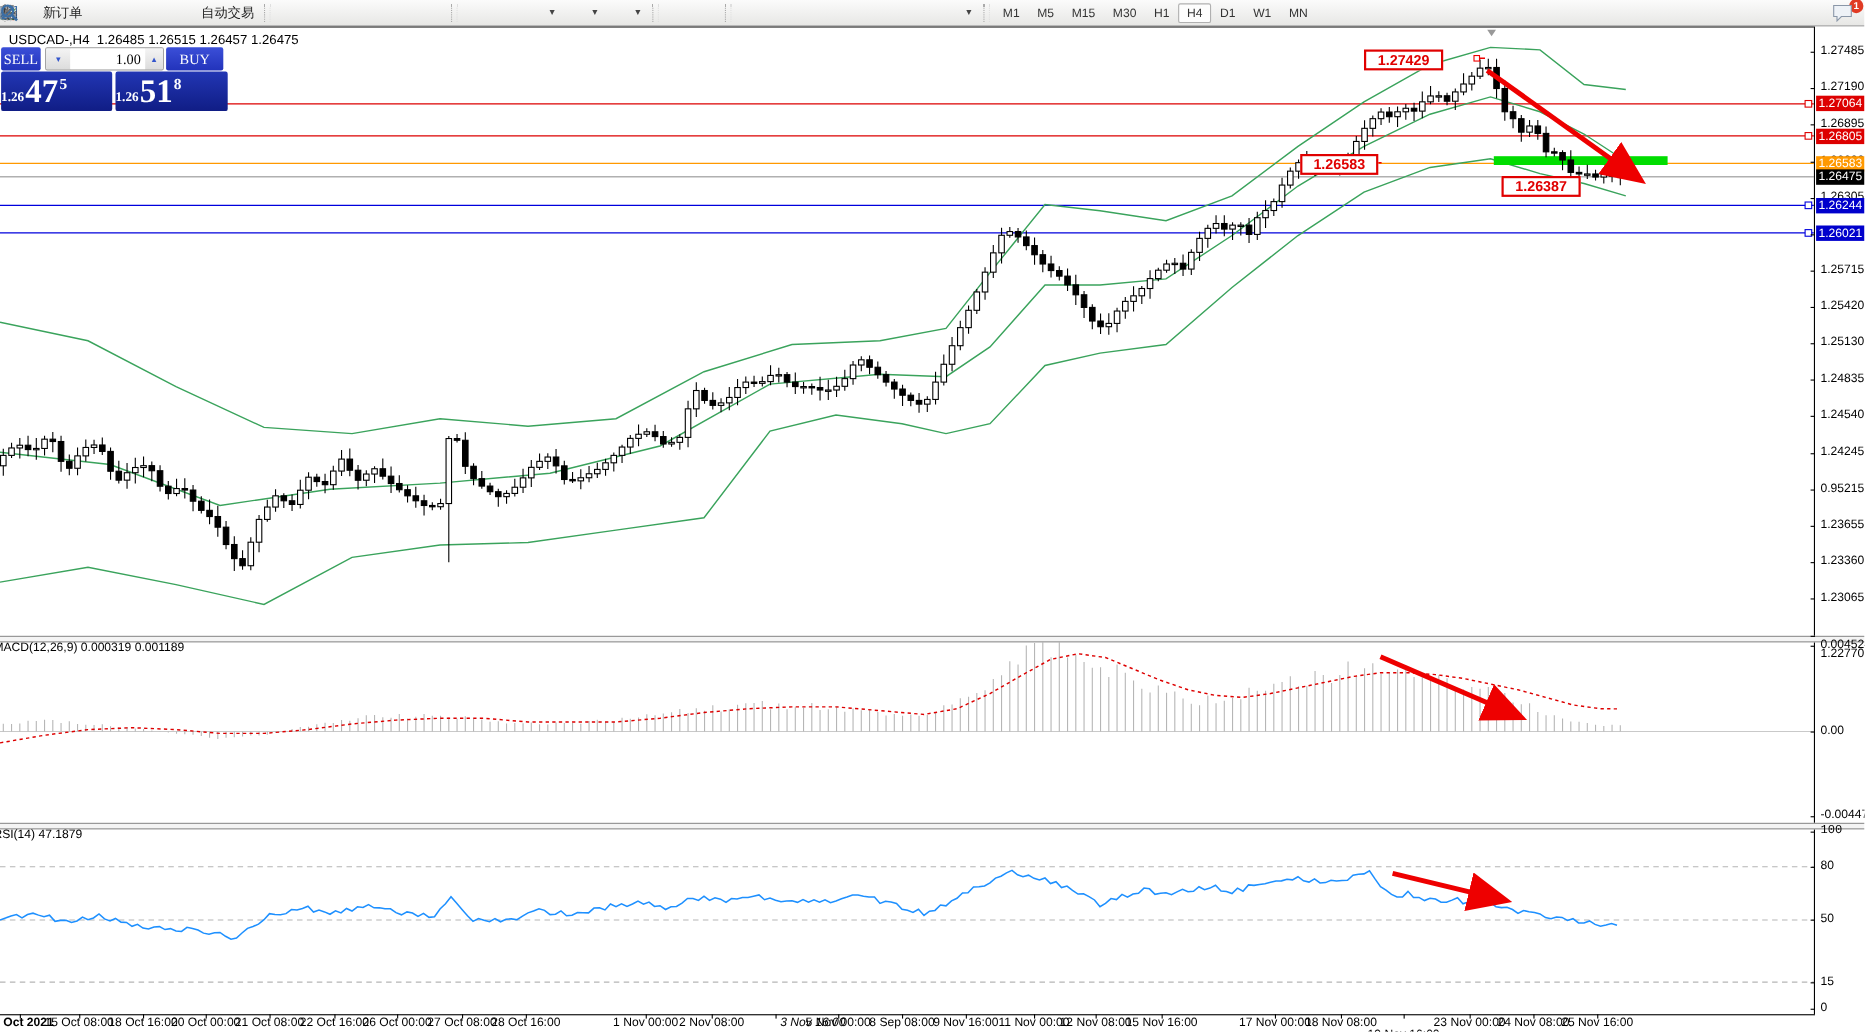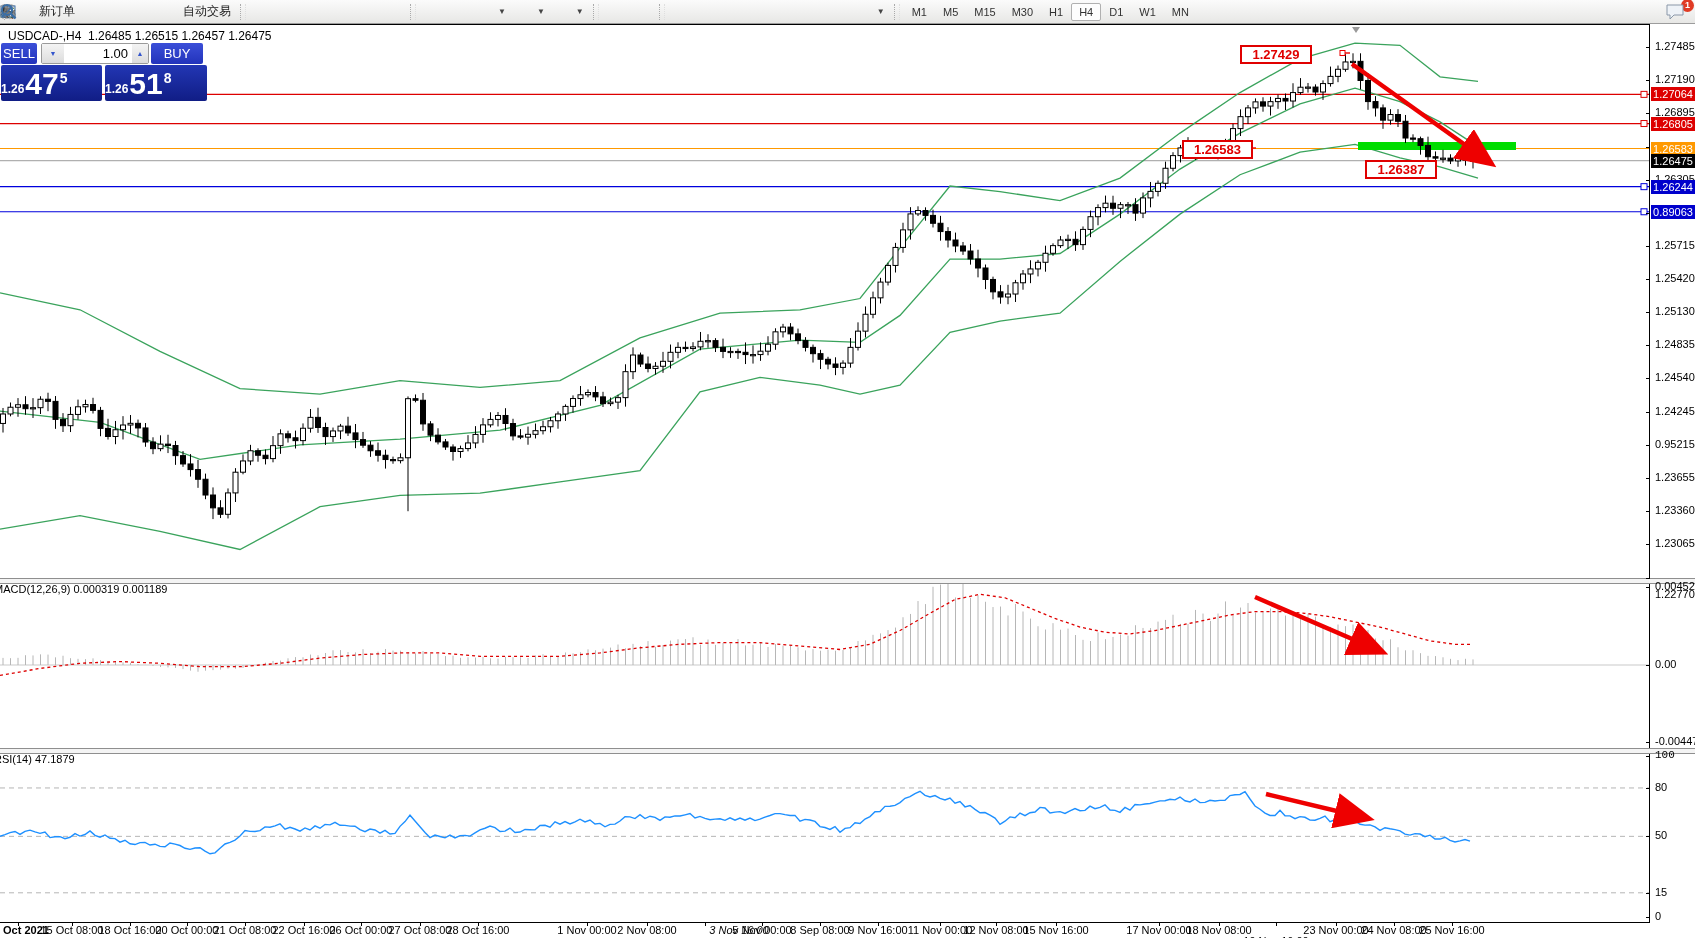--- a/index.html
+++ b/index.html
@@ -30,21 +30,21 @@
   .tick-label{position:absolute;left:1655px;font-size:11px;color:#000;z-index:8;white-space:nowrap;}
   .tick-mark{position:absolute;left:1646px;width:4px;height:1px;background:#000;z-index:8;}
   .badge{position:absolute;left:1651px;width:44px;height:14px;font-size:11px;line-height:14px;
     text-align:center;color:#fff;z-index:9;white-space:nowrap;}
   .time-label{position:absolute;top:924px;font-size:11px;color:#000;z-index:8;white-space:nowrap;transform:translateX(-50%);}
   .time-tick{position:absolute;top:922px;width:1px;height:4px;background:#000;z-index:8;}
   
   .callout{position:absolute;background:#fff;border:2px solid #e00000;color:#e00000;
     font-size:13px;font-weight:bold;text-align:center;z-index:25;padding:0 2px;line-height:15px;}
   
-  #quote{position:absolute;left:1px;top:43px;width:206px;z-index:30;font-family:Liberation Sans, sans-serif;}
+  #quote{position:absolute;left:1px;top:43px;width:206px;z-index:30;font-family:Liberation Serif, serif;}
   #q-row1{display:flex;height:21px;}
   .qbtn{background:linear-gradient(#3b4fd8,#2233bb);color:#fff;font-size:13px;display:flex;
     align-items:center;justify-content:center;border-radius:2px;}
   #sell-btn{width:36px;}
   #buy-btn{width:52px;margin-left:2px;}
   #vol-box{display:flex;align-items:stretch;margin-left:4px;border:1px solid #9a9a9a;border-radius:2px;background:#fff;}
   .spin{width:22px;background:linear-gradient(#f4f4f4,#dcdcdc);display:flex;align-items:center;
     justify-content:center;font-size:7px;color:#3355cc;}
   #vol-input{width:62px;border:0;outline:none;text-align:right;font-size:13px;padding-right:4px;font-family:inherit;}
   #q-row2{display:flex;height:36px;margin-top:1px;}
@@ -1026,21 +1026,21 @@
       <div class="tick-label" style="top:504px;">1.23360</div>
       <div class="tick-mark" style="top:544px;"></div>
       <div class="tick-label" style="top:537px;">1.23065</div>
       <div class="tick-mark" style="top:578px;"></div>
       <div class="tick-label" style="top:588px;">1.22770</div>
       <div class="badge" style="top:87px;background:#dd0000;">1.27064</div>
       <div class="badge" style="top:117px;background:#dd0000;">1.26805</div>
       <div class="badge" style="top:142px;background:#ff9900;">1.26583</div>
       <div class="badge" style="top:154px;background:#000000;">1.26475</div>
       <div class="badge" style="top:180px;background:#0000cc;">1.26244</div>
-      <div class="badge" style="top:205px;background:#0000cc;">0.89063</div>
+      <div class="badge" style="top:205px;background:#0000cc;">1.26021</div>
       <div class="tick-mark" style="top:587px;"></div>
       <div class="tick-label" style="top:580px;">0.004524</div>
       <div class="tick-mark" style="top:665px;"></div>
       <div class="tick-label" style="top:658px;">0.00</div>
       <div class="tick-mark" style="top:742px;"></div>
       <div class="tick-label" style="top:735px;">-0.00447</div>
       <div class="tick-mark" style="top:756px;"></div>
       <div class="tick-label" style="top:749px;font-family:Liberation Mono, monospace;">100</div>
       <div class="tick-mark" style="top:788px;"></div>
       <div class="tick-label" style="top:781px;">80</div>

